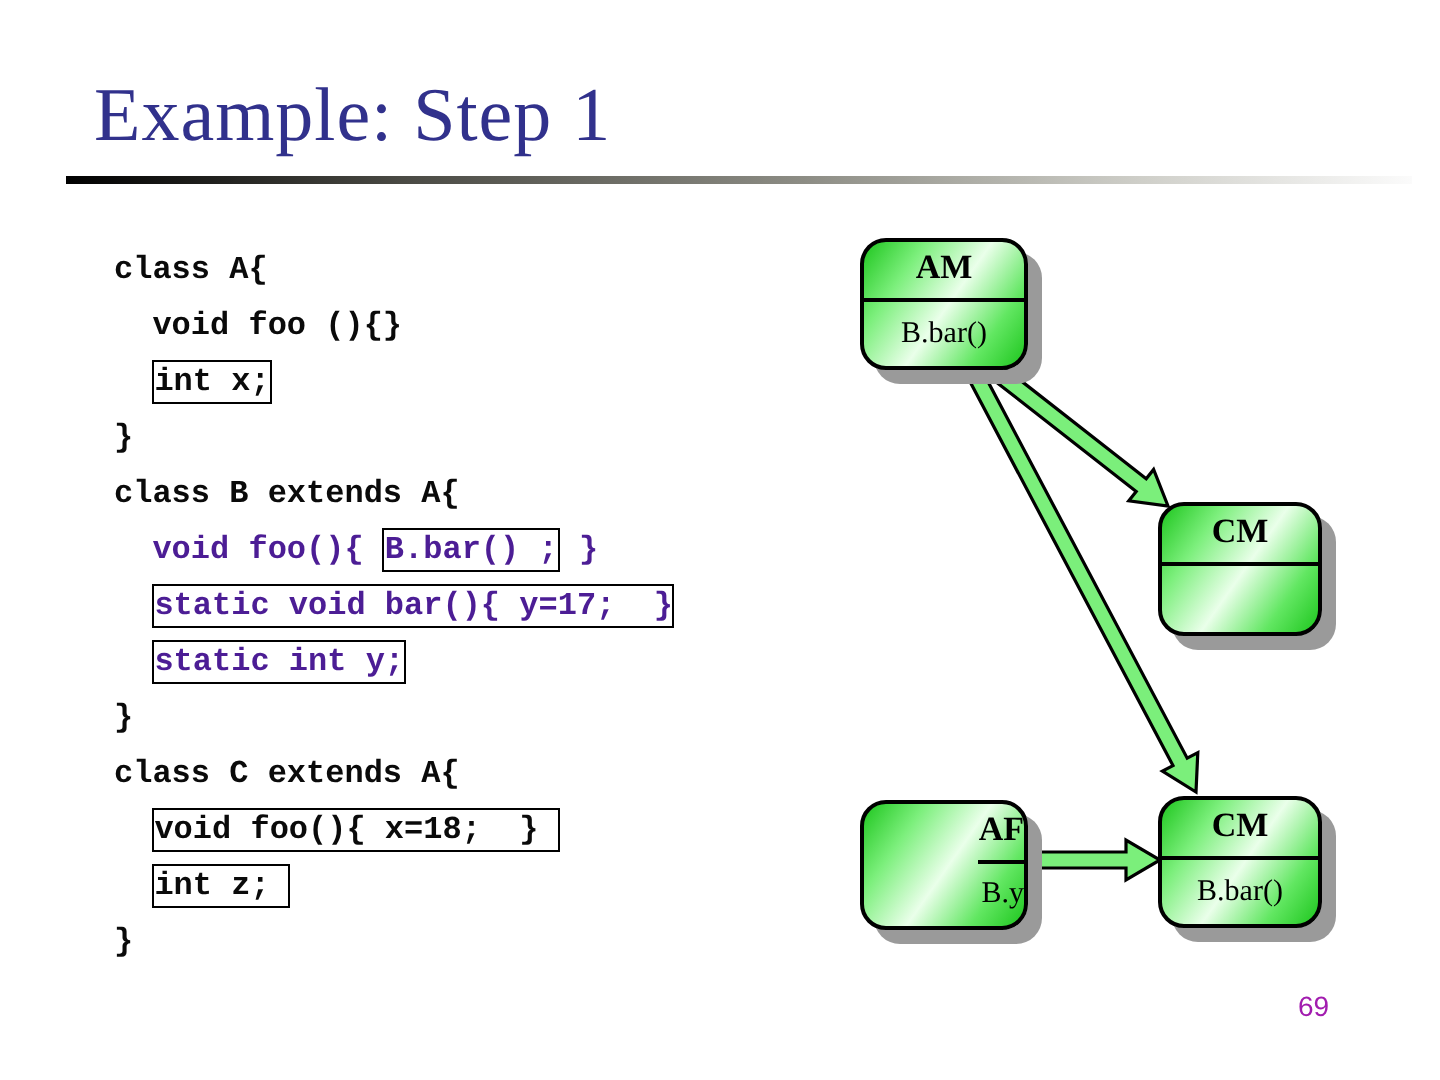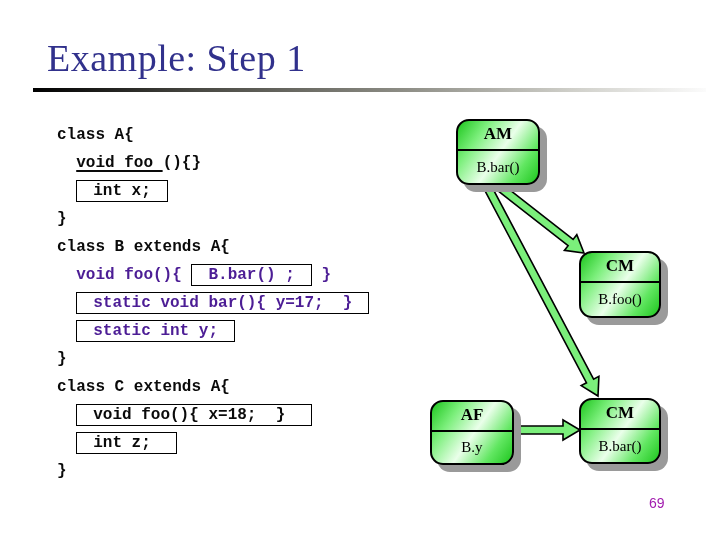--- a/index.html
+++ b/index.html
@@ -17,38 +17,38 @@
     background:linear-gradient(90deg,#000000 0%,#4a4a44 25%,#8d8d85 55%,#cfcfc9 80%,#fbfbfb 100%);
   }
   .code{
     position:absolute;left:57px;top:121px;
     font-family:"Liberation Mono","DejaVu Sans Mono",monospace;
     font-weight:bold;font-size:16px;line-height:28px;white-space:pre;
   }
   .code-line{height:28px;}
   .code-line.black{color:#0a0a0a;}
   .code-line.green{color:#4c1d95;}
-  .boxed{border:1.5px solid #000;padding:1px 16px;}
-  .underlined{text-decoration:underline;text-decoration-thickness:2px;text-underline-offset:3px;}
+  .boxed{border:1.5px solid #000;padding:1px 0;}
+  .underlined{text-decoration-thickness:2px;text-underline-offset:3px;}
   .node{
     position:absolute;box-sizing:border-box;
     border:2px solid #000;border-radius:13px;
     background:linear-gradient(125deg,#1EC61E 0%,#7CEF7C 25%,#EAFFEA 52%,#62E762 78%,#1EC61E 100%);
     box-shadow:7px 7px 0 #9a9a9a;
     display:flex;flex-direction:column;
     font-family:"Liberation Serif",serif;color:#000;text-align:center;
   }
   .node .hdr{
     font-weight:bold;font-size:17px;line-height:26px;height:28px;
     border-bottom:2px solid #000;
   }
   .node .bdy{flex:1;font-size:15px;display:flex;align-items:center;justify-content:center;}
-  .n-am   {left:456px;top:119px;width:84px;height:66px;}
+  .n-am   {left:430px;top:119px;width:84px;height:66px;}
   .n-cmfoo{left:579px;top:251px;width:82px;height:67px;}
-  .n-af   {left:430px;top:400px;width:84px;height:65px;}
+  .n-af   {left:430px;top:400px;width:84px;height:65px;align-items:flex-end;}
   .n-cmbar{left:579px;top:398px;width:82px;height:66px;}
   .edges{position:absolute;left:0;top:0;width:720px;height:540px;pointer-events:none;}
   .edge{fill:#7BEF7B;stroke:#000;stroke-width:1.6;stroke-linejoin:miter;}
   .page-number{
     position:absolute;left:649px;top:495px;
     font-family:"Liberation Sans",sans-serif;font-size:14px;color:#a21caf;
   }
 </style>
 </head>
 <body>
@@ -66,21 +66,20 @@
       <path d="M512.0,434.0L563.0,434.0L563.0,440.0L580.0,430.0L563.0,420.0L563.0,426.0L512.0,426.0Z" class="edge"></path>
     </svg>
 
   <div class="node n-am">
     <div class="hdr">AM</div>
     <div class="bdy">B.bar()</div>
   </div>
 
   <div class="node n-cmfoo">
     <div class="hdr">CM</div>
-    <div class="bdy">B.foo()</div>
   </div>
 
   <div class="node n-af">
     <div class="hdr">AF</div>
     <div class="bdy">B.y</div>
   </div>
 
   <div class="node n-cmbar">
     <div class="hdr">CM</div>
     <div class="bdy">B.bar()</div>

